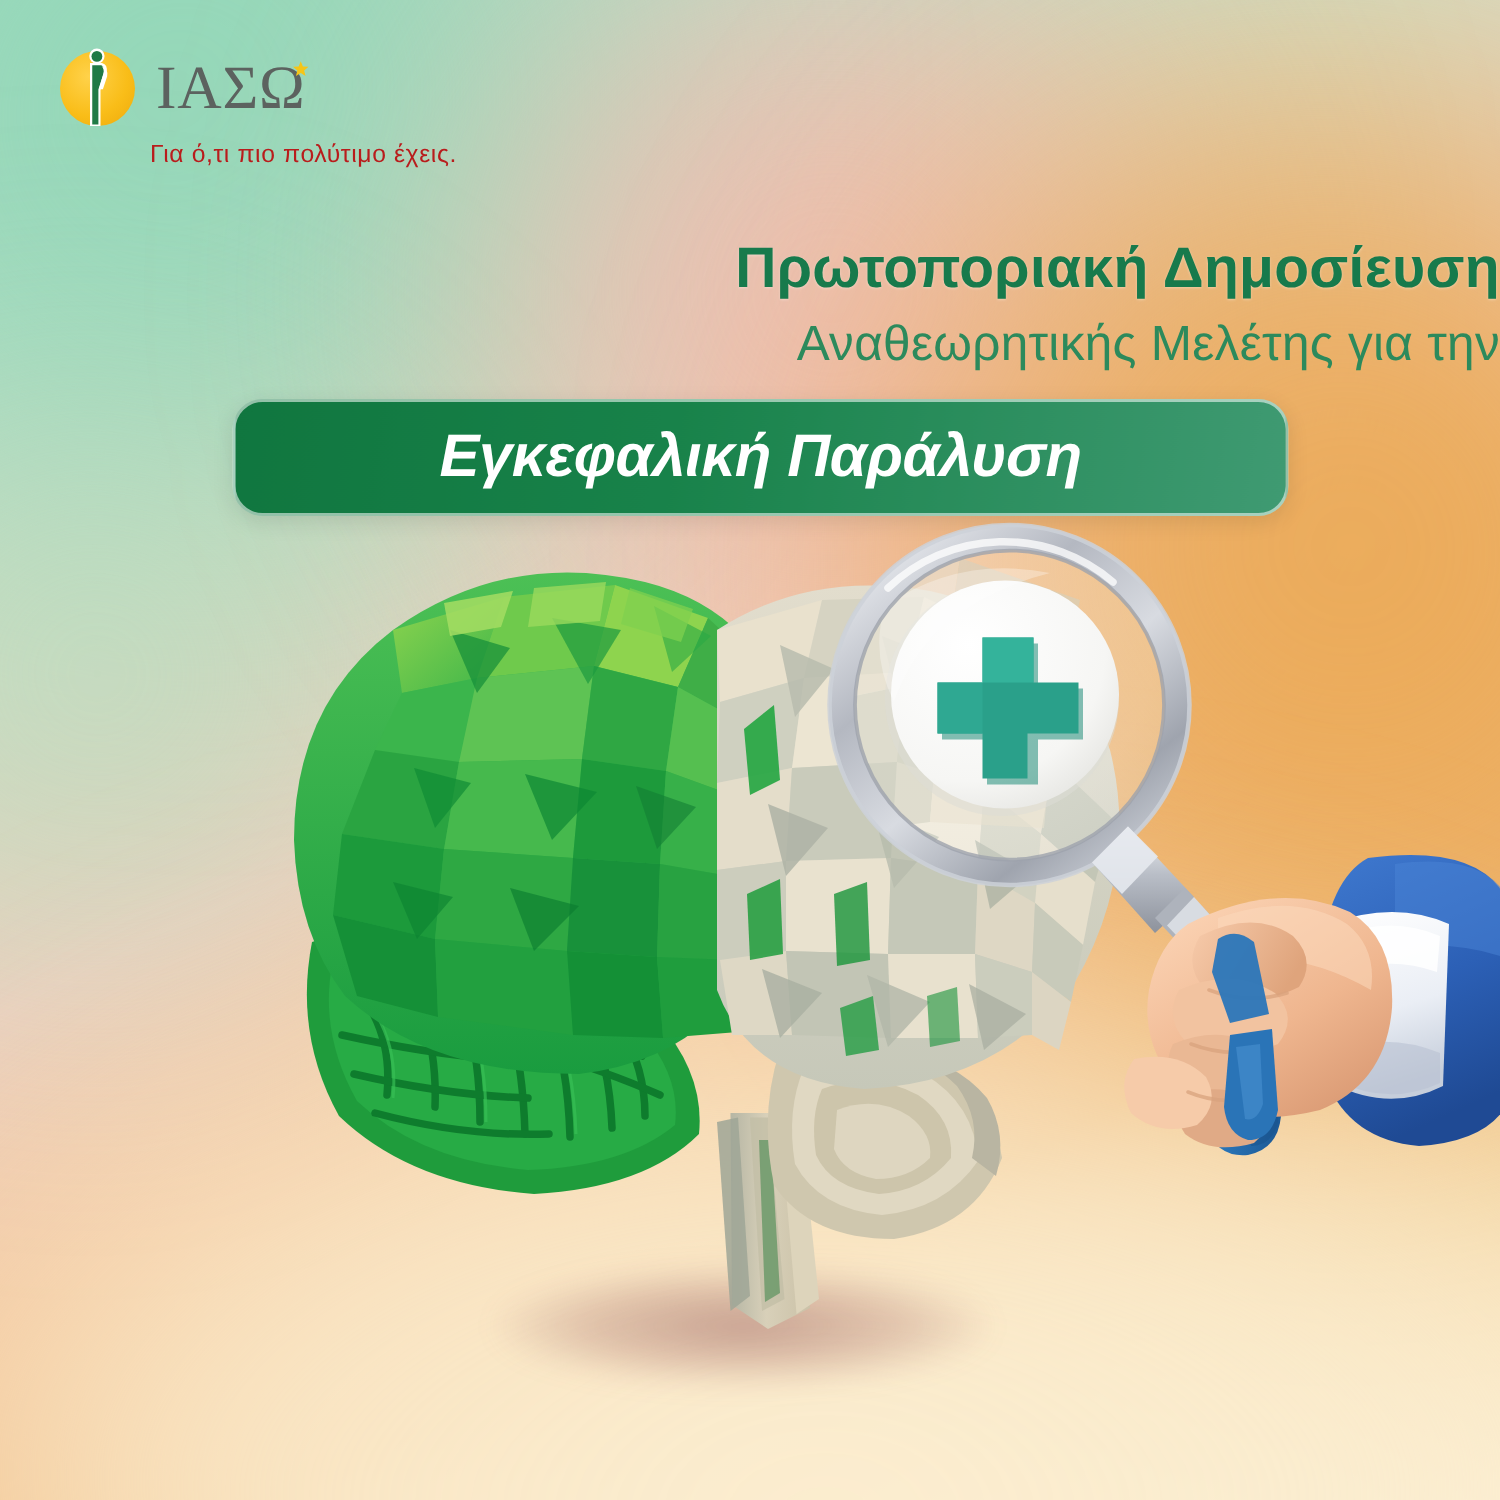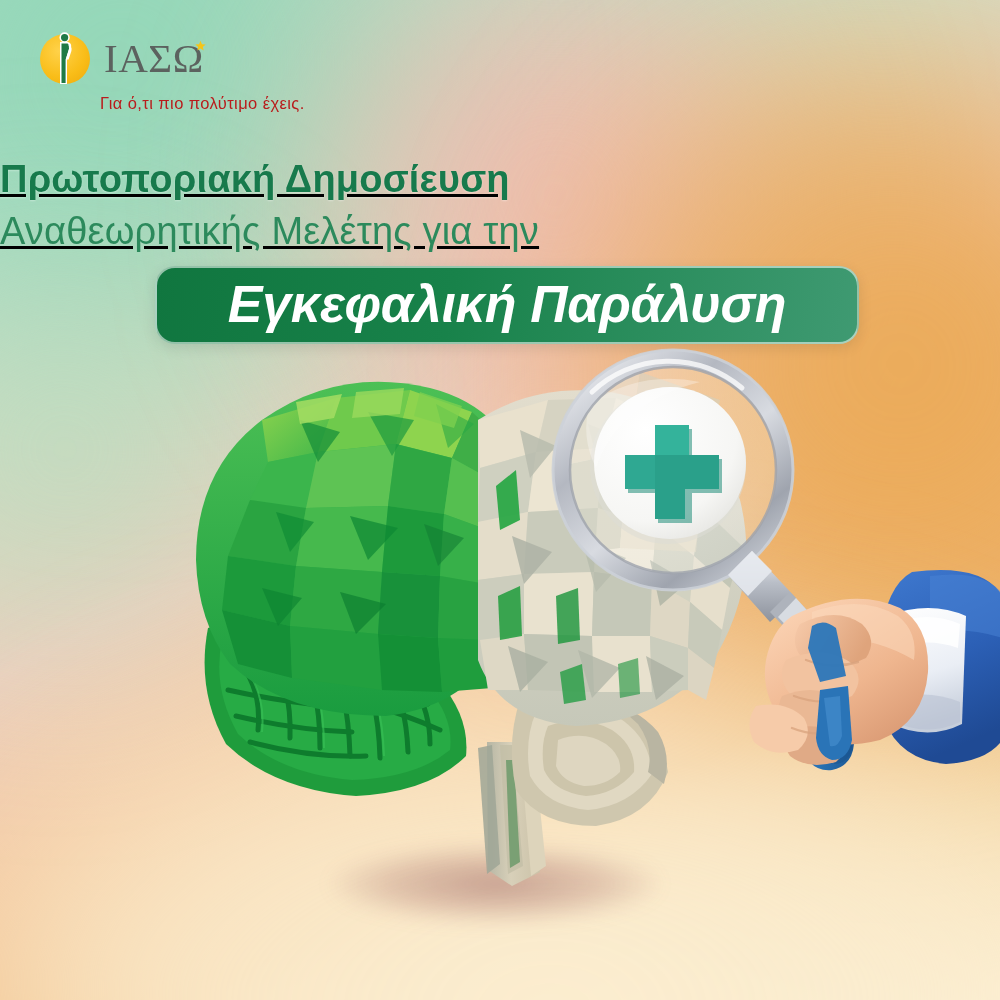--- a/index.html
+++ b/index.html
@@ -68,42 +68,42 @@
   }
   .logo-star{
     position:absolute;right:-3px;top:2px;width:13px;height:13px;color:#f5c518;
   }
   .tagline{
     margin:8px 0 0 62px;
     font-size:16.5px;letter-spacing:.4px;color:#b91c1c;white-space:nowrap;
   }
 
   
-  .headline-wrap{position:absolute;left:0;right:0;top:158px;text-align:left;text-decoration:underline;}
+  .headline-wrap{position:absolute;left:0;right:0;top:158px;text-align:right;}
   .head-1{
     font-size:38px;font-weight:bold;letter-spacing:.2px;
     color:#177a4c;line-height:1.12;margin:0;
     text-shadow:0 1px 2px rgba(255,255,255,.35);
   }
   .head-2{
-    font-size:38px;font-weight:normal;letter-spacing:.2px;
+    font-size:33px;font-weight:normal;letter-spacing:.2px;
     color:#2c8a5c;line-height:1.2;margin:8px 0 0;
   }
 
   
   .banner{
     position:absolute;left:155px;top:266px;width:700px;height:74px;
     border-radius:20px;
     background:linear-gradient(100deg,#10763f 0%,#18824a 42%,#3f9a72 100%);
     border:2px solid rgba(255,255,255,.55);
     box-shadow:0 4px 14px rgba(0,0,0,.10);
     display:flex;align-items:center;justify-content:center;
   }
   .banner-text{
-    font-size:52px;font-weight:bold;font-style:italic;
+    font-size:40px;font-weight:bold;font-style:italic;
     color:#ffffff;letter-spacing:-0.3px;white-space:nowrap;
     line-height:1;transform:translateY(-1px);
   }
 
   
   .stage{position:absolute;inset:0;}
   .stage svg{position:absolute;left:0;top:0;}
 
   
   .floor-shadow{

